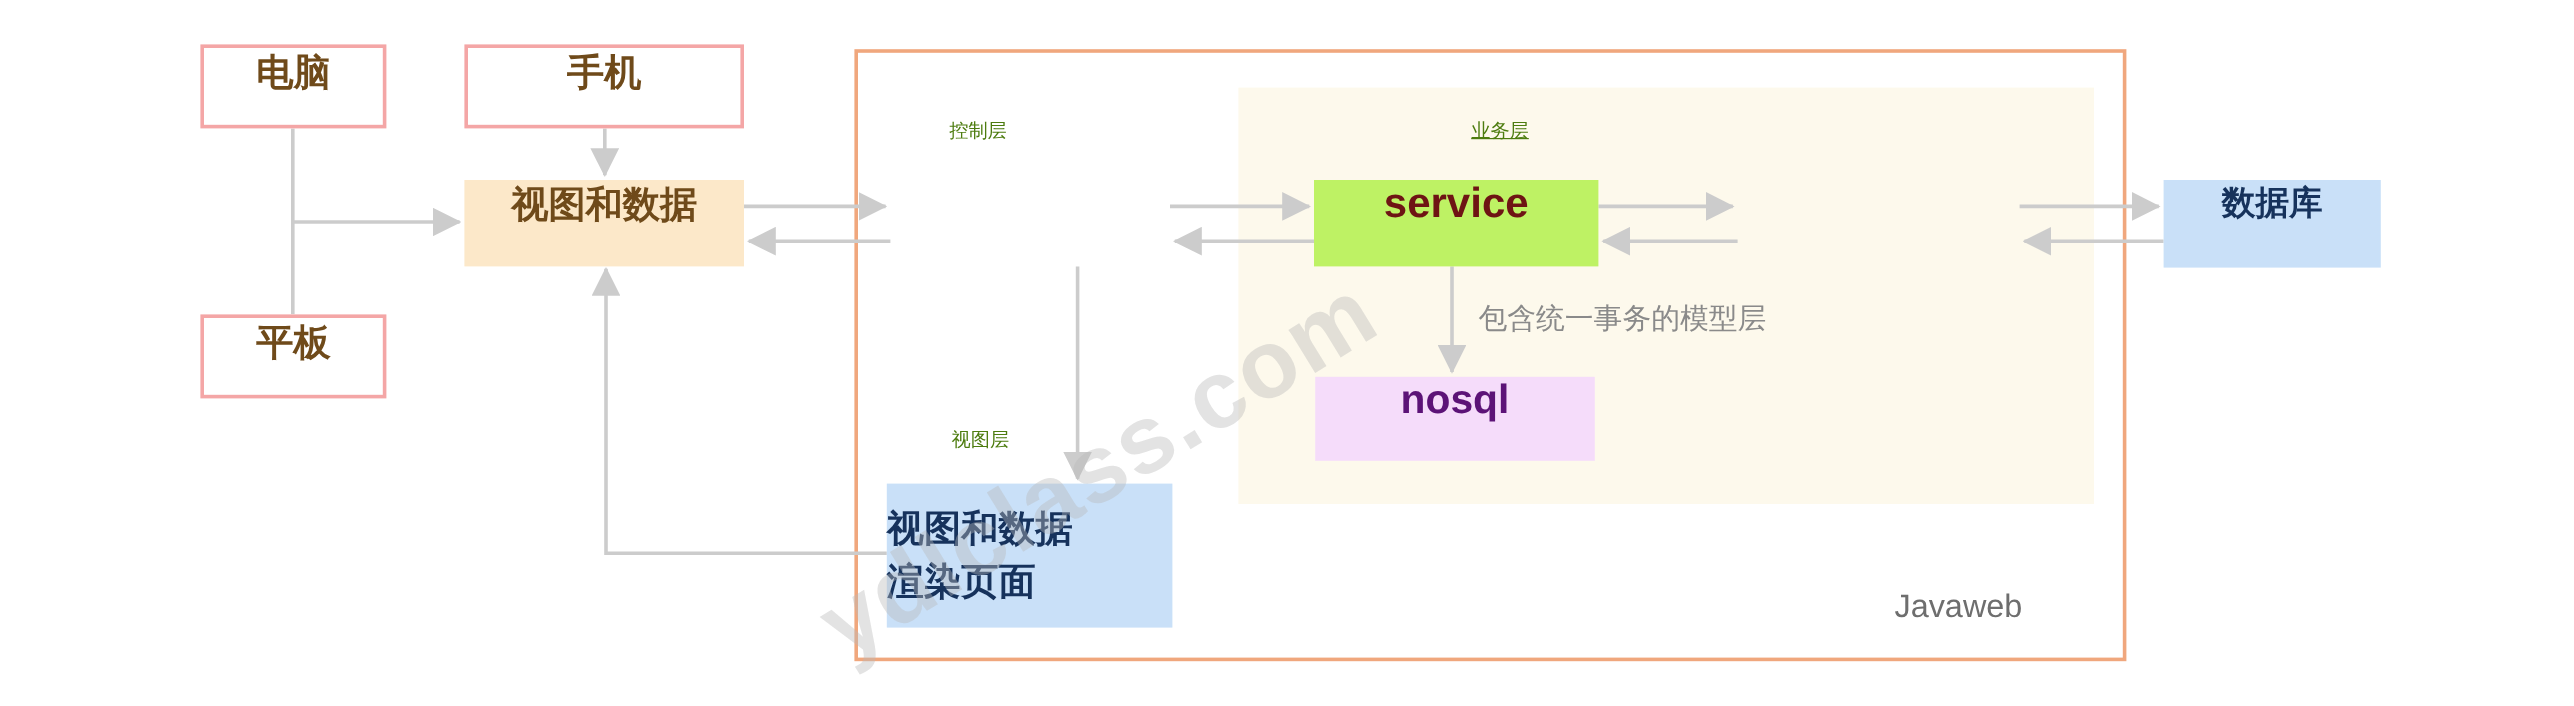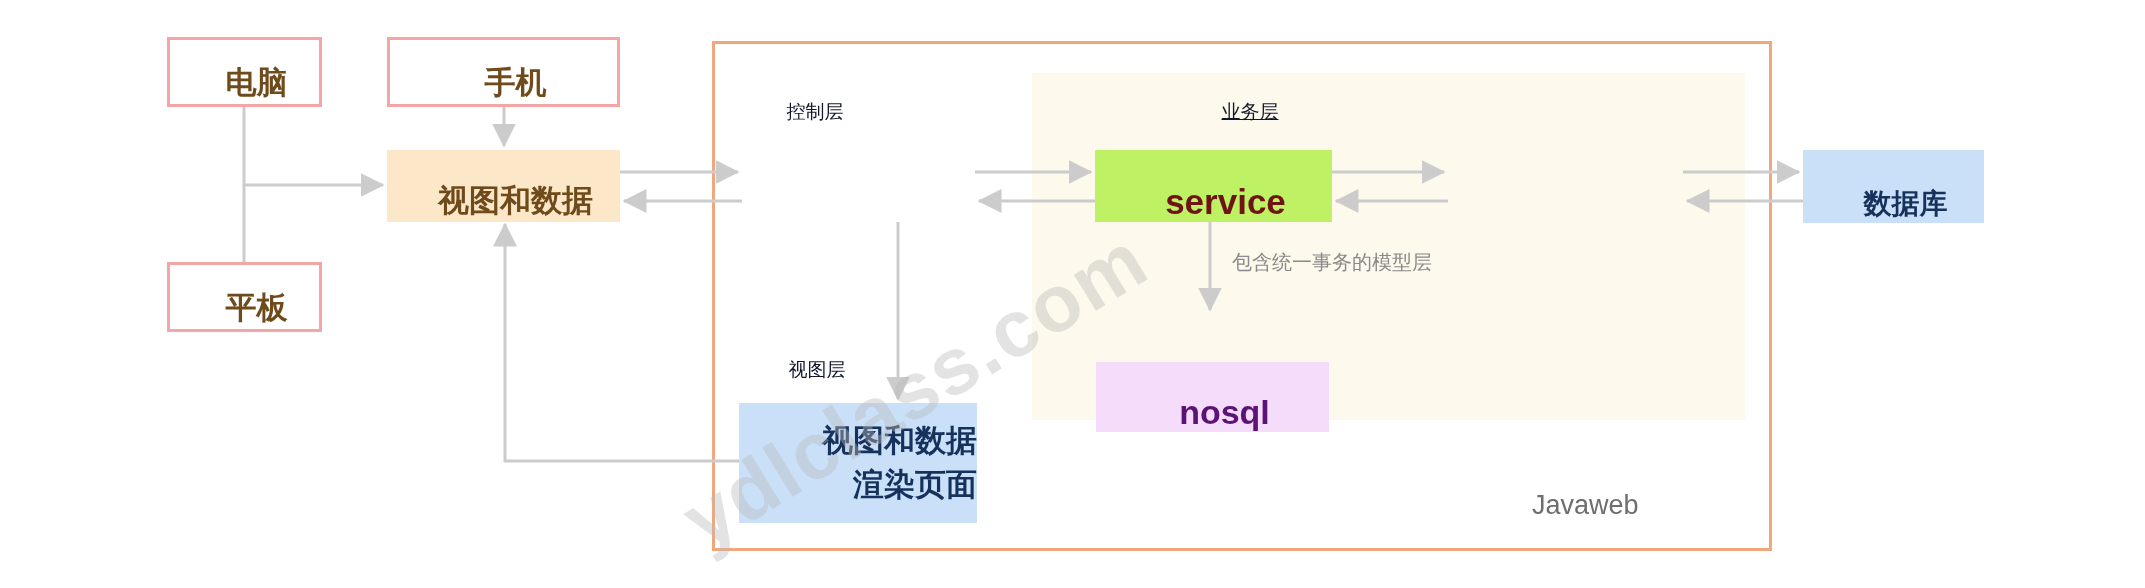--- a/index.html
+++ b/index.html
@@ -2,39 +2,39 @@
 <html><head>
 <meta charset="utf-8">
 <style>
   html,body{margin:0;padding:0;background:#ffffff;}
   body{width:2145px;height:588px;overflow:hidden;
        font-family:"Liberation Sans","DejaVu Sans",sans-serif;}
   .canvas{position:relative;width:2145px;height:588px;background:#ffffff;}
 
   .arrow-layer{position:absolute;left:0;top:0;z-index:1;}
 
-  .node{position:absolute;display:flex;align-items:flex-end;justify-content:center;
-        box-sizing:border-box;z-index:2;text-align:center;padding-left:24px;}
+  .node{position:absolute;display:flex;align-items:flex-start;justify-content:center;
+        box-sizing:border-box;z-index:2;text-align:center;}
   .device{background:#ffffff;border:3px solid #f4a6a6;color:#6f4a1a;
           font-weight:bold;font-size:31px;}
   .peach{background:#fce8c9;color:#6f4a1a;font-weight:bold;font-size:31px;}
   .blue{background:#c9e0f8;color:#16325c;font-weight:bold;}
   .pink{background:#bef264;color:#6e1414;font-weight:bold;font-size:35px;}
-  .lavender{background:#f5dcfa;color:#5c1377;font-weight:bold;font-size:34px;margin-top:48px;}
+  .lavender{background:#f5dcfa;color:#5c1377;font-weight:bold;font-size:34px;}
 
   .big-container{position:absolute;left:712px;top:41px;width:1060px;height:510px;
         border:3px solid #f0a77d;box-sizing:border-box;background:transparent;z-index:0;}
   .cream-area{position:absolute;left:1032px;top:73px;width:713px;height:347px;
         background:#fdf9ec;z-index:0;}
 
-  .layer-label{position:absolute;z-index:2;color:#0f172a;font-size:19px;
+  .layer-label{position:absolute;z-index:2;color:#4d7c0f;font-size:16px;
         width:160px;text-align:center;}
-  .note-label{position:absolute;z-index:2;color:#8a8a8a;font-size:20px;white-space:nowrap;}
+  .note-label{position:absolute;z-index:2;color:#8a8a8a;font-size:24px;white-space:nowrap;}
   .container-label{position:absolute;z-index:2;color:#6e6e6e;font-size:27px;
-        width:200px;text-align:left;}
+        width:200px;text-align:center;}
 
   .watermark{position:absolute;left:915px;top:390px;z-index:5;
         transform:translate(-50%,-50%) rotate(-31.5deg);
         font-size:80px;font-weight:bold;color:rgba(185,185,185,0.40);
         letter-spacing:2px;white-space:nowrap;pointer-events:none;}
 
   .two-line{line-height:44px;font-size:31px;}
 </style>
 </head>
 <body>

